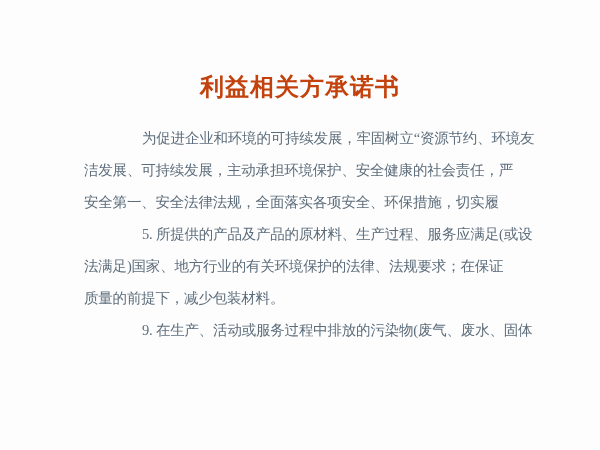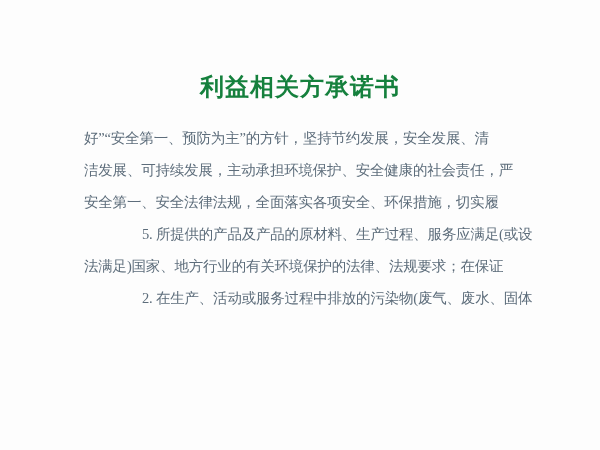--- a/index.html
+++ b/index.html
@@ -47,22 +47,23 @@
     white-space: nowrap;
   }
   .doc-line.indent {
     text-indent: 58px;
   }
 </style>
 </head>
 <body>
 
 <div class="page" style="background: rgb(253, 253, 253);">
-  <h1 class="doc-title" style="color: #15803d; text-align: center;">利益相关方承诺书</h1>
+  <h1 class="doc-title" style="color: #c2410c; text-align: center;">利益相关方承诺书</h1>
   <div class="doc-body" id="doc-body" style="color: rgb(93, 109, 123);">
-      <div class="doc-line">好”“安全第一、预防为主”的方针，坚持节约发展，安全发展、清</div>
+      <div class="doc-line indent">为促进企业和环境的可持续发展，牢固树立“资源节约、环境友</div>
       <div class="doc-line">洁发展、可持续发展，主动承担环境保护、安全健康的社会责任，严</div>
       <div class="doc-line">安全第一、安全法律法规，全面落实各项安全、环保措施，切实履</div>
       <div class="doc-line indent">5. 所提供的产品及产品的原材料、生产过程、服务应满足(或设</div>
       <div class="doc-line">法满足)国家、地方行业的有关环境保护的法律、法规要求；在保证</div>
-      <div class="doc-line indent">2. 在生产、活动或服务过程中排放的污染物(废气、废水、固体</div>
+      <div class="doc-line">质量的前提下，减少包装材料。</div>
+      <div class="doc-line indent">9. 在生产、活动或服务过程中排放的污染物(废气、废水、固体</div>
     </div>
 </div>
 
 </body></html>

